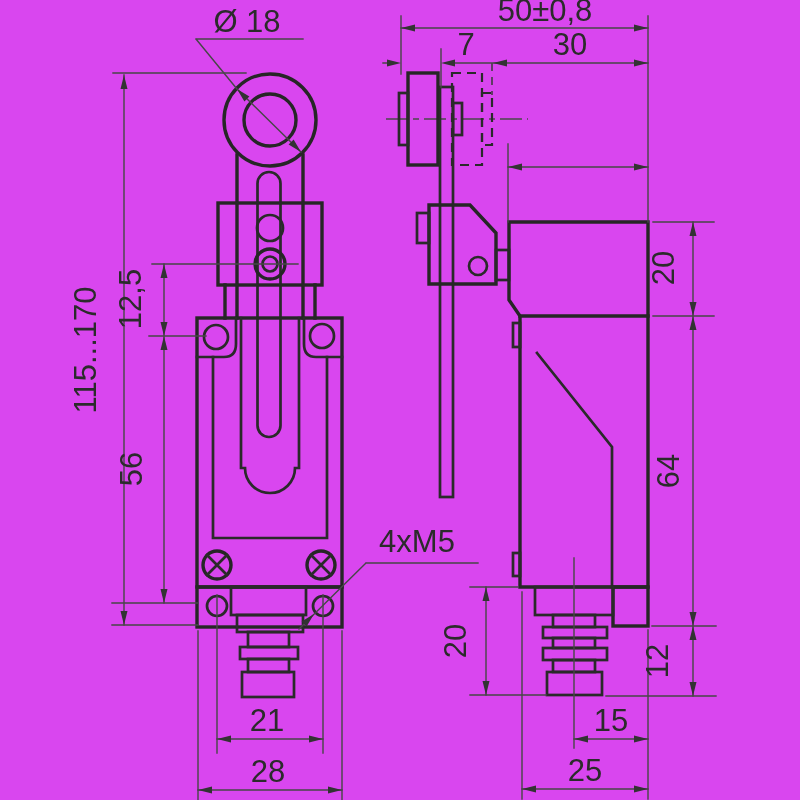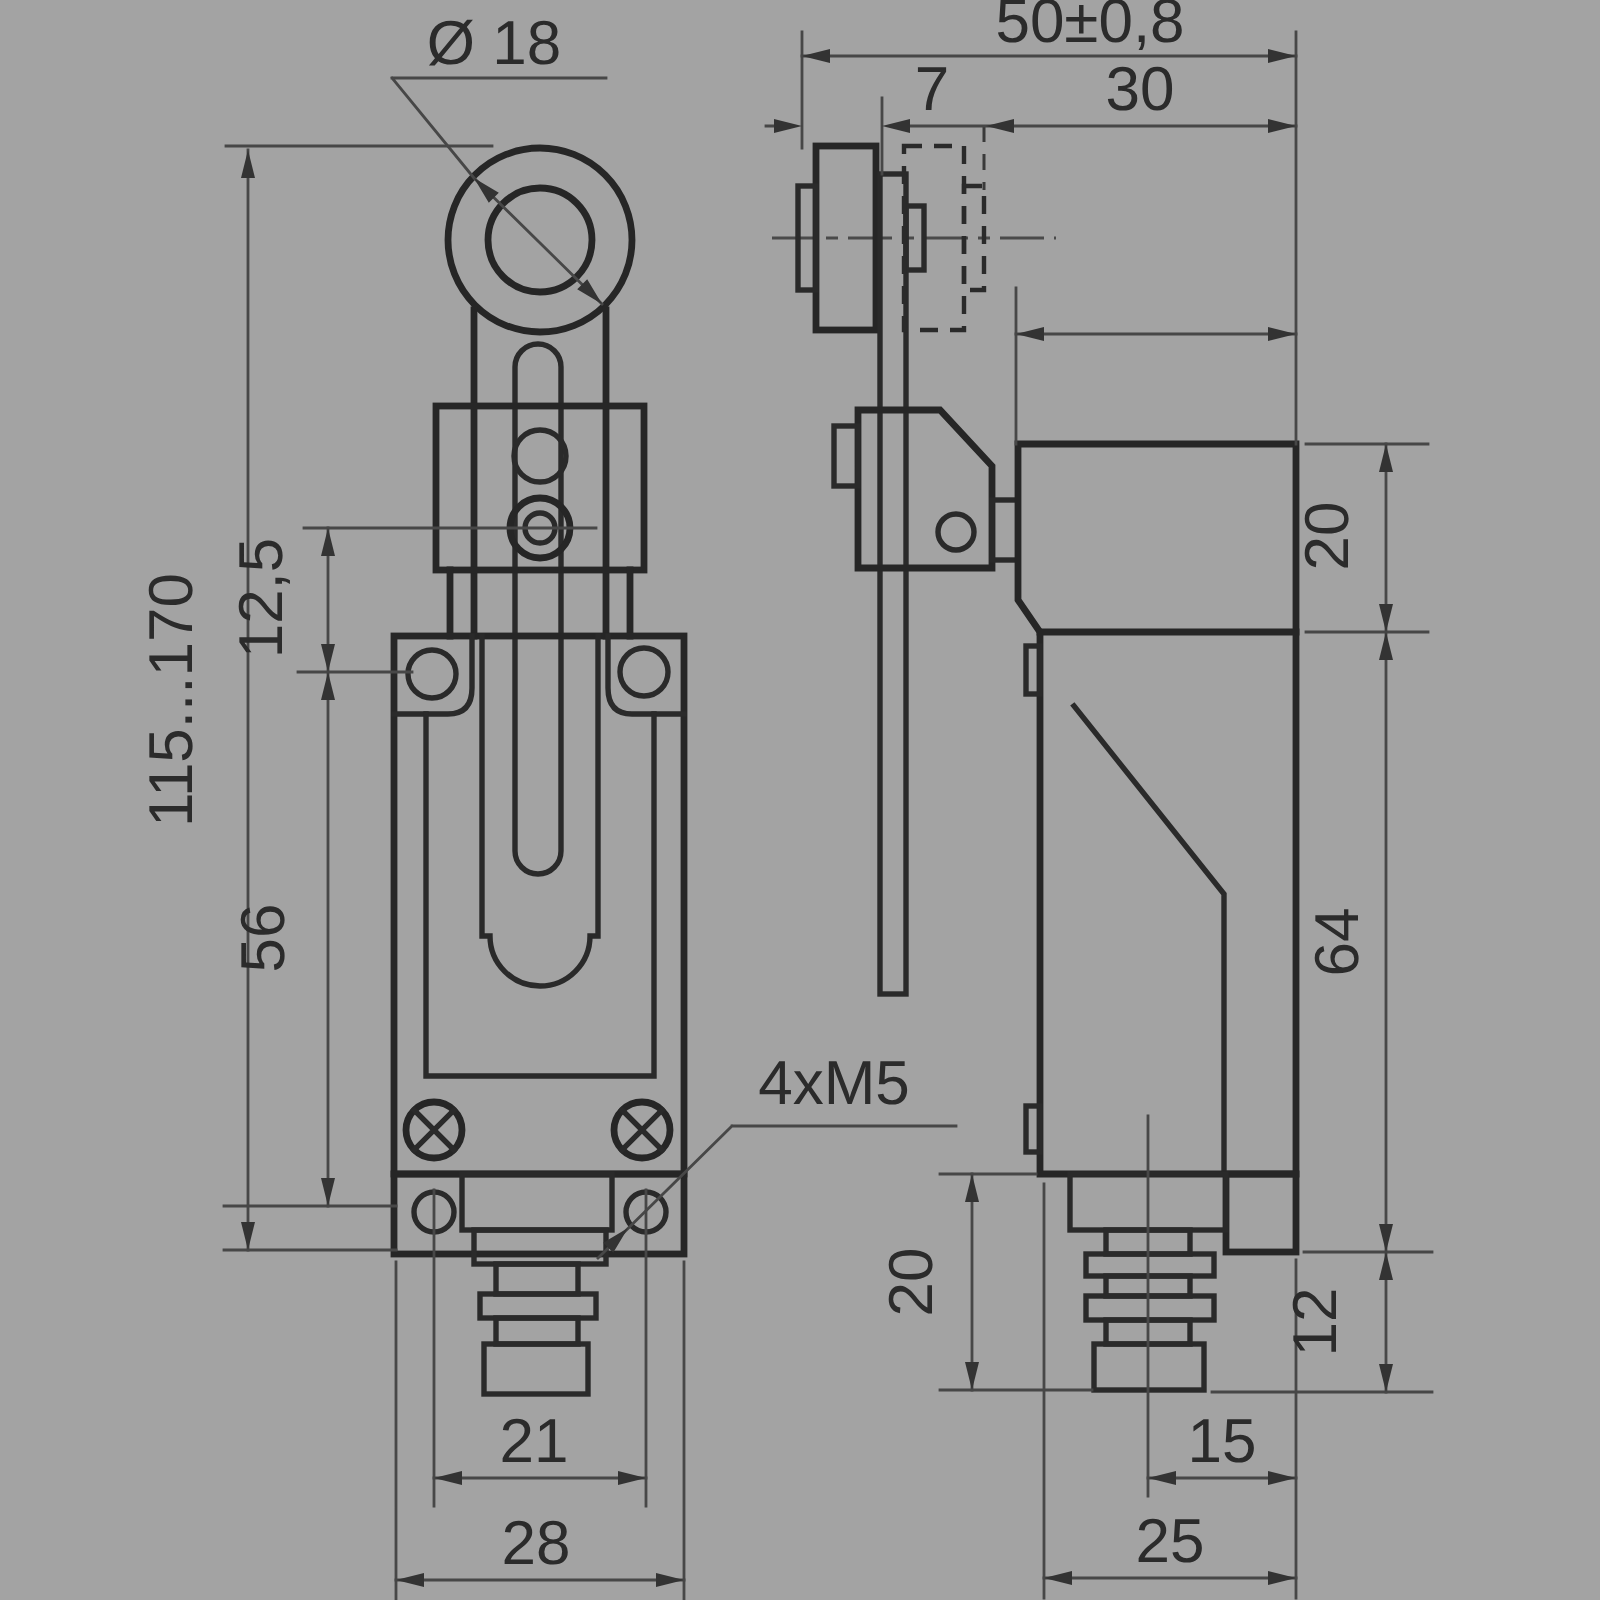--- a/index.html
+++ b/index.html
@@ -1,16 +1,16 @@
 <!DOCTYPE html>
 <html><head>
 <meta charset="utf-8">
 <style>
   html,body{margin:0;padding:0;background:#ffffff;}
-  .stage{width:800px;height:800px;background:#a3a3a3;position:relative;overflow:hidden;}
+  .stage{width:800px;height:800px;background:#d946ef;position:relative;overflow:hidden;}
   svg{display:block;}
   .k{stroke:#262626;stroke-width:3.4;fill:none;stroke-linecap:square;}
   .m{stroke:#2a2a2a;stroke-width:2.7;fill:none;stroke-linecap:square;}
   .n{stroke:#474747;stroke-width:1.4;fill:none;stroke-linecap:square;}
   .a{fill:#333333;stroke:none;}
   .dsh{stroke:#2a2a2a;stroke-width:2.2;fill:none;stroke-dasharray:9 6;}
   .dshn{stroke:#3a3a3a;stroke-width:1.5;fill:none;stroke-dasharray:8 6;}
   .cl{stroke:#4a4a4a;stroke-width:1.4;fill:none;stroke-dasharray:22 5 6 5;}
   text{font-family:"Liberation Sans","DejaVu Sans",sans-serif;font-size:31px;fill:#2b2b2b;}
   .mid{text-anchor:middle;}

